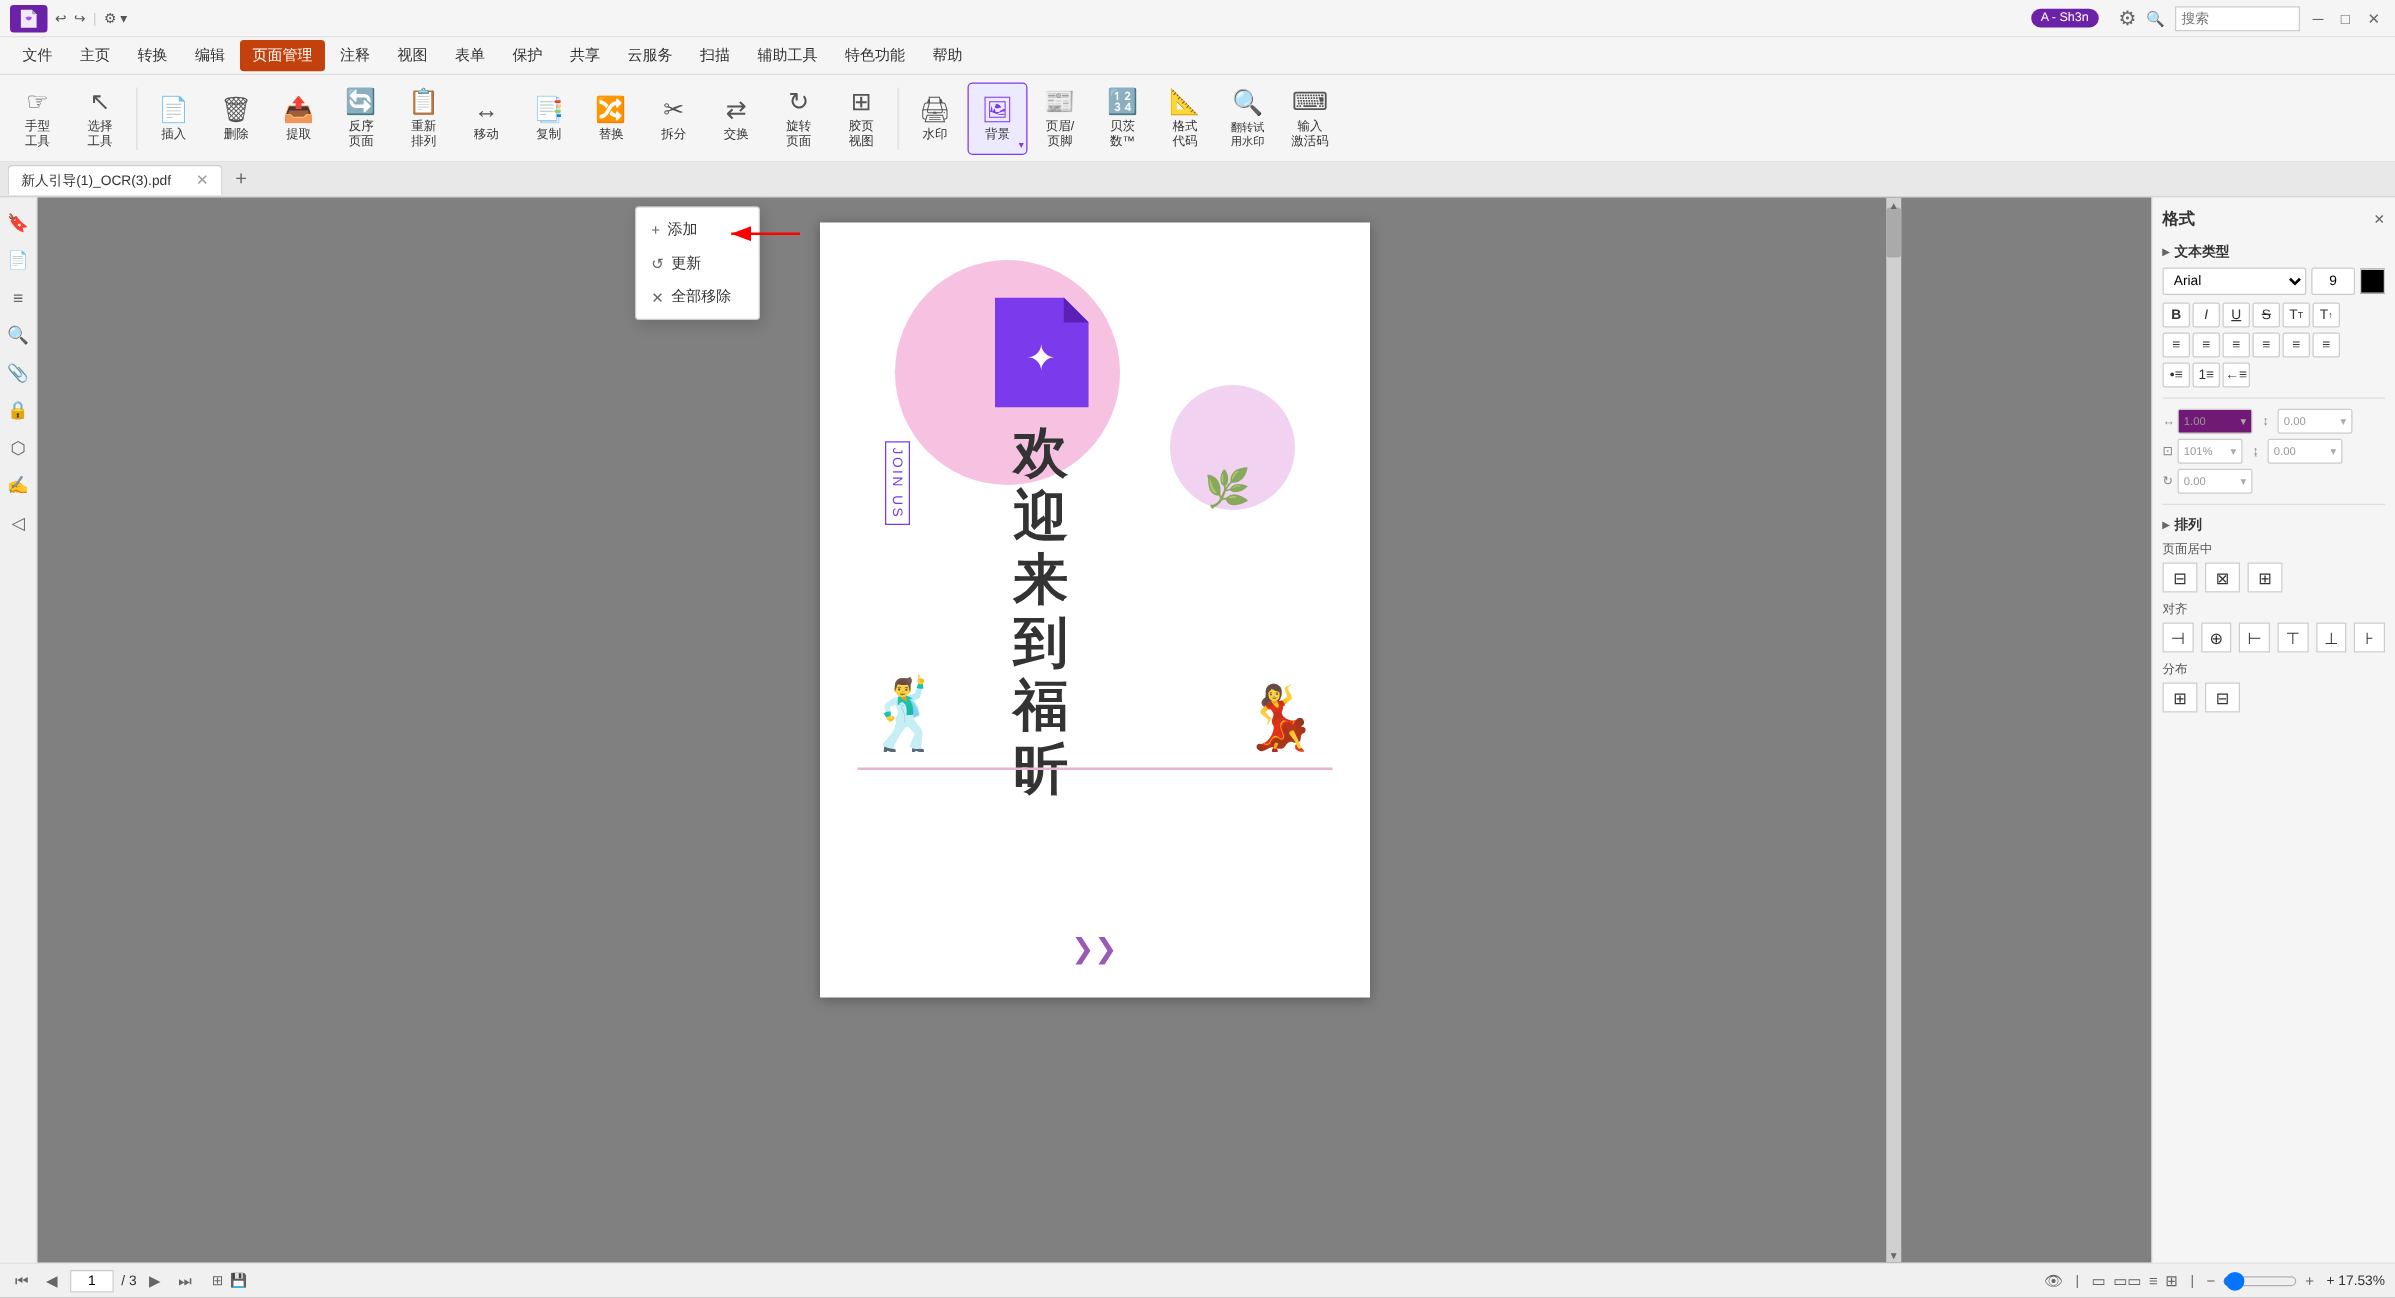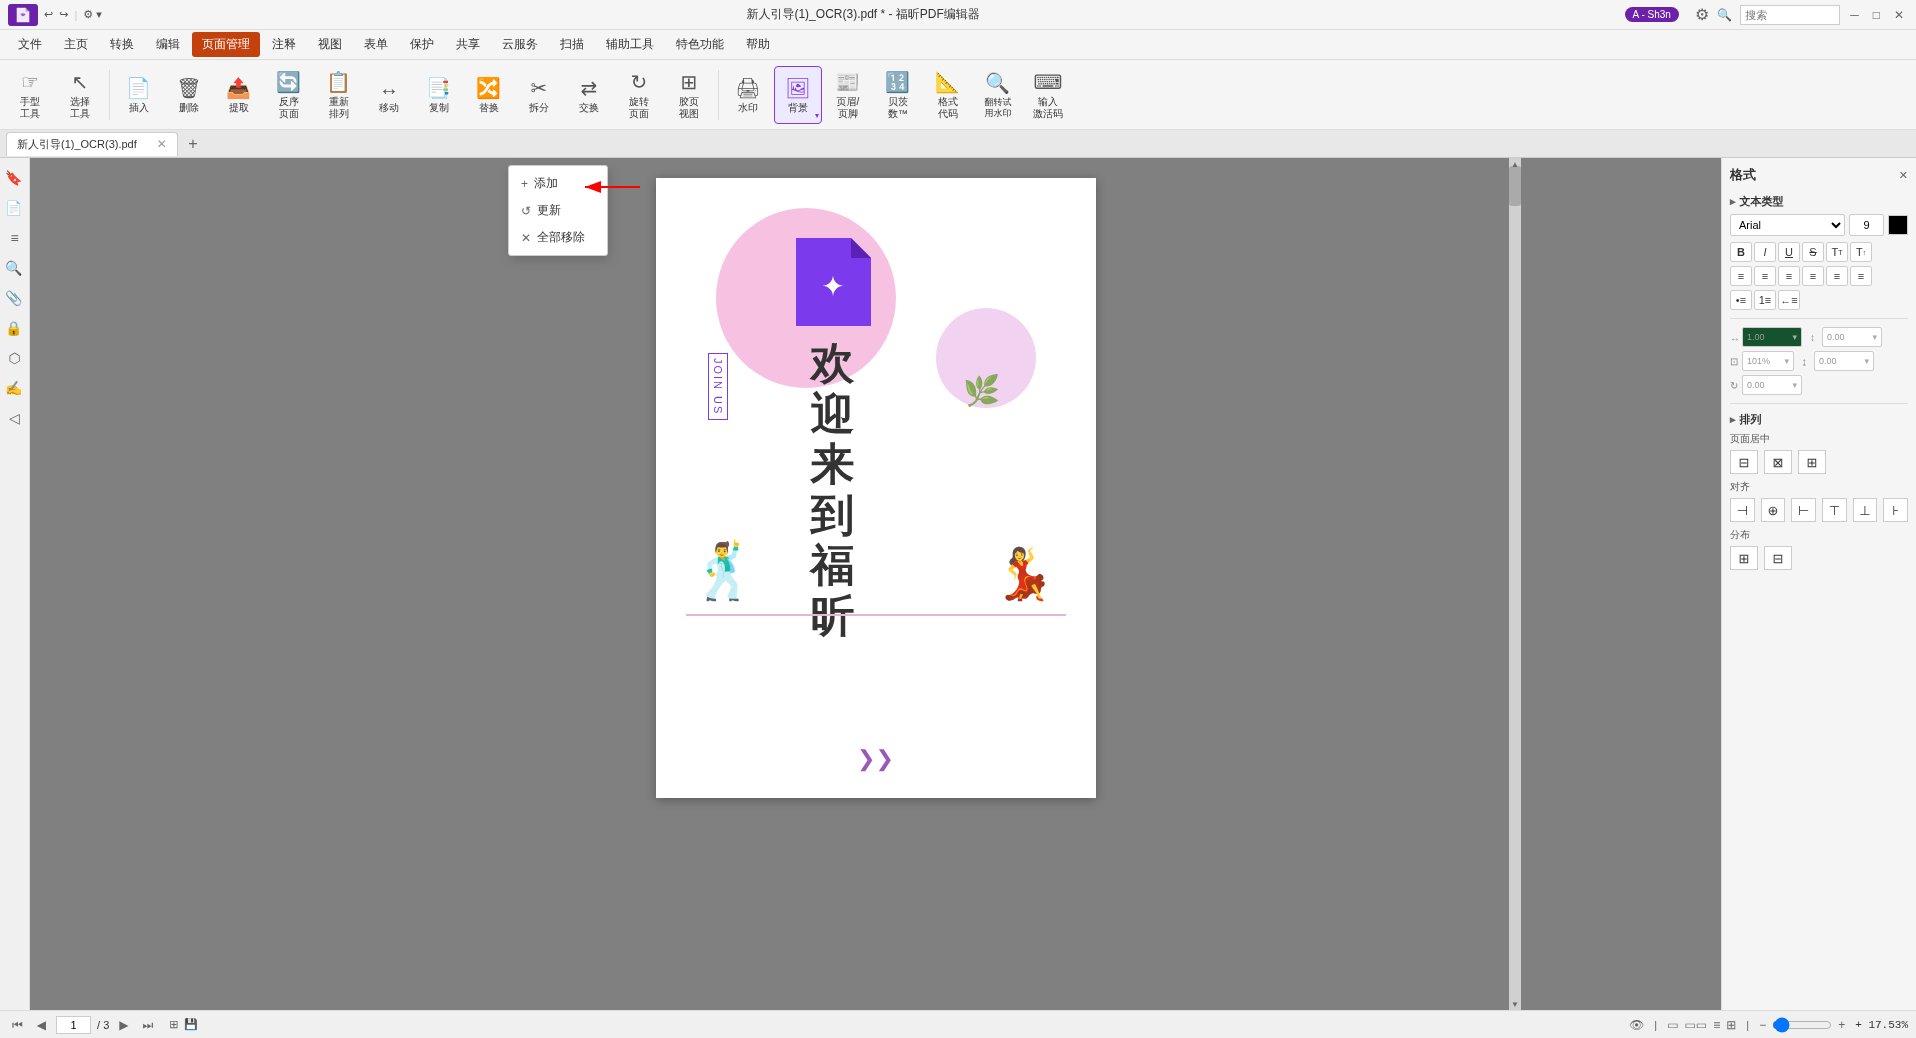--- a/index.html
+++ b/index.html
@@ -413,21 +413,20 @@
           <path d="M3 2 L13 2 L17 6 L17 18 L3 18 Z" fill="white" opacity="0.9"></path>
           <path d="M13 2 L17 6 L13 6 Z" fill="rgba(0,0,0,0.3)"></path>
           <path d="M7 9 Q10 7 13 9 Q10 14 7 9Z" fill="#a855f7"></path>
         </svg>
     </div>
     <span style="font-size:11px;color:#555;">↩</span>
     <span style="font-size:11px;color:#555;">↪</span>
     <span style="font-size:11px;color:#ccc;">|</span>
     <span style="font-size:11px;color:#555;">⚙ ▾</span>
   </div>
-  <div class="title">新人引导(1)_OCR(3).pdf * - 福昕PDF编辑器</div>
   <div style="display:flex;align-items:center;gap:6px;">
     <span class="user-badge">A - Sh3n</span>
     <span style="font-size:16px;color:#666;cursor:pointer;">⚙</span>
     <span style="font-size:12px;color:#666;cursor:pointer;margin:0 2px;">🔍</span>
     <input type="text" style="height: 20px; width: 100px; border: 1px solid rgb(204, 204, 204); padding: 0px 4px; font-size: 11px;" placeholder="搜索">
     <span style="cursor:pointer;color:#666;padding:0 4px;">─</span>
     <span style="cursor:pointer;color:#666;padding:0 4px;">□</span>
     <span style="cursor:pointer;color:#666;padding:0 4px;">✕</span>
   </div>
 </div>
@@ -674,21 +673,21 @@
     <div class="format-row">
       <div class="fmt-btn">•≡</div>
       <div class="fmt-btn">1≡</div>
       <div class="fmt-btn">←≡</div>
     </div>
 
     <div class="panel-divider"></div>
 
     <div class="num-row">
       <span class="num-label" style="font-size:10px;">↔</span>
-      <div class="num-input" style="position:relative;width:60px;height:20px;border:1px solid #ccc;background:#14532d;display:flex;align-items:center;padding:0 4px;border-radius:2px;font-size:10px;">
+      <div class="num-input" style="position:relative;width:60px;height:20px;border:1px solid #ccc;background:#701a75;display:flex;align-items:center;padding:0 4px;border-radius:2px;font-size:10px;">
         <span>1.00</span>
           <span style="font-size:9px;color:#aaa;">▾</span>
       </div>
       <span class="num-label" style="font-size:10px;margin-left:4px;">↕</span>
       <div class="num-input" style="position:relative;width:60px;height:20px;border:1px solid #ccc;background:white;display:flex;align-items:center;justify-content:space-between;padding:0 4px;border-radius:2px;font-size:10px;">
         <span>0.00</span>
           <span style="font-size:9px;color:#aaa;">▾</span>
       </div>
     </div>
     <div class="num-row">
@@ -756,15 +755,15 @@
     <span style="font-size:12px;color:#666;cursor:pointer;">👁</span>
     <span style="color:#666;margin:0 4px;">|</span>
     <span style="font-size:12px;cursor:pointer;color:#666;">▭</span>
     <span style="font-size:12px;cursor:pointer;color:#666;">▭▭</span>
     <span style="font-size:12px;cursor:pointer;color:#666;">≡</span>
     <span style="font-size:12px;cursor:pointer;color:#666;">⊞</span>
     <span style="color:#666;margin:0 4px;">|</span>
     <span style="font-size:12px;cursor:pointer;color:#666;">−</span>
     <input type="range" min="10" max="200" value="17" style="width: 60px; height: 14px;">
     <span style="font-size:12px;cursor:pointer;color:#666;">+</span>
-    <span style="font-size:11px;color:#333;margin-left:4px;font-family:Liberation Mono, monospace;">+ 17.53%</span>
+    <span style="font-size:11px;color:#333;margin-left:4px;">+ 17.53%</span>
   </div>
 </div>
 
 </body></html>

